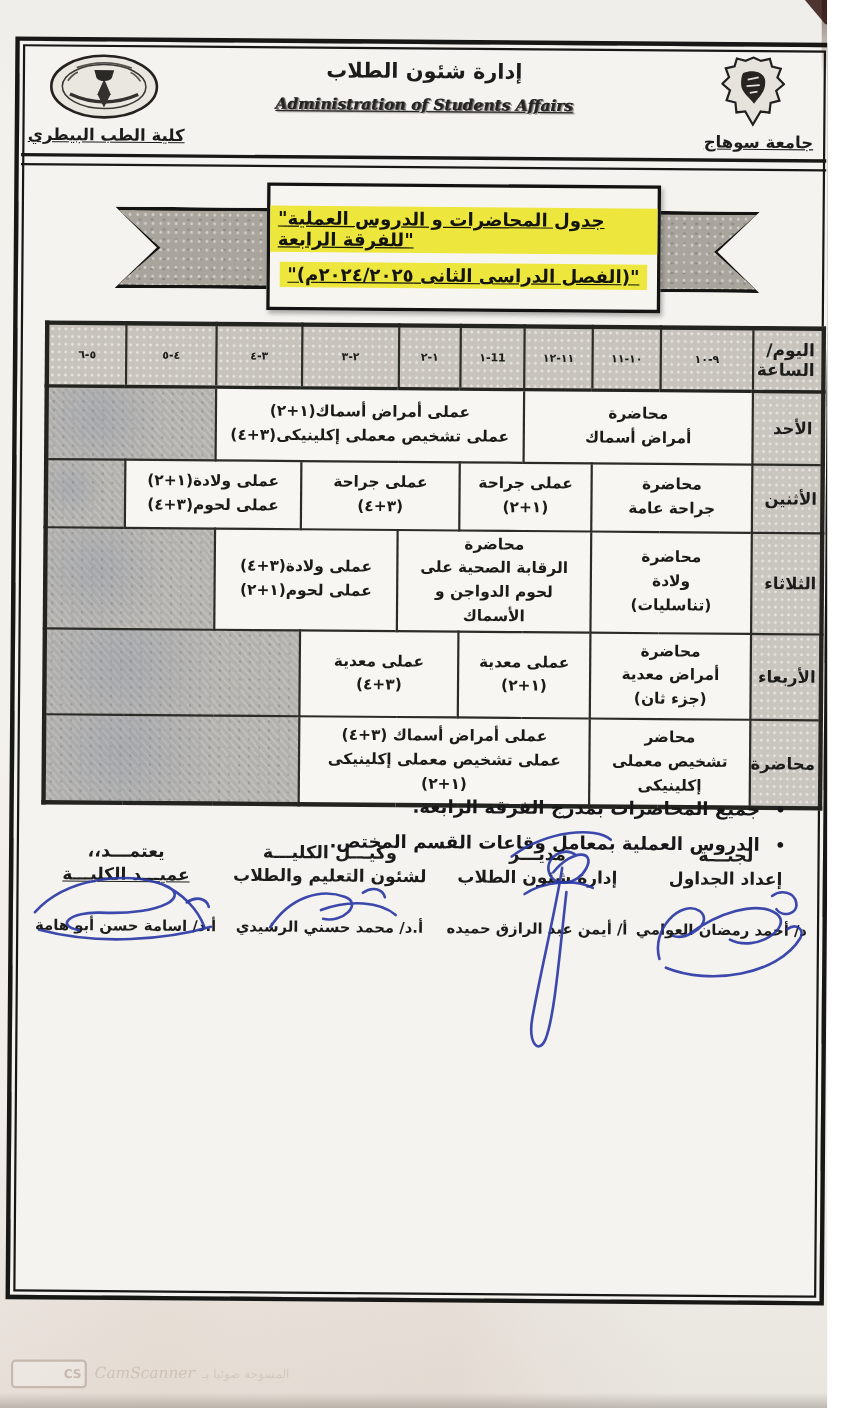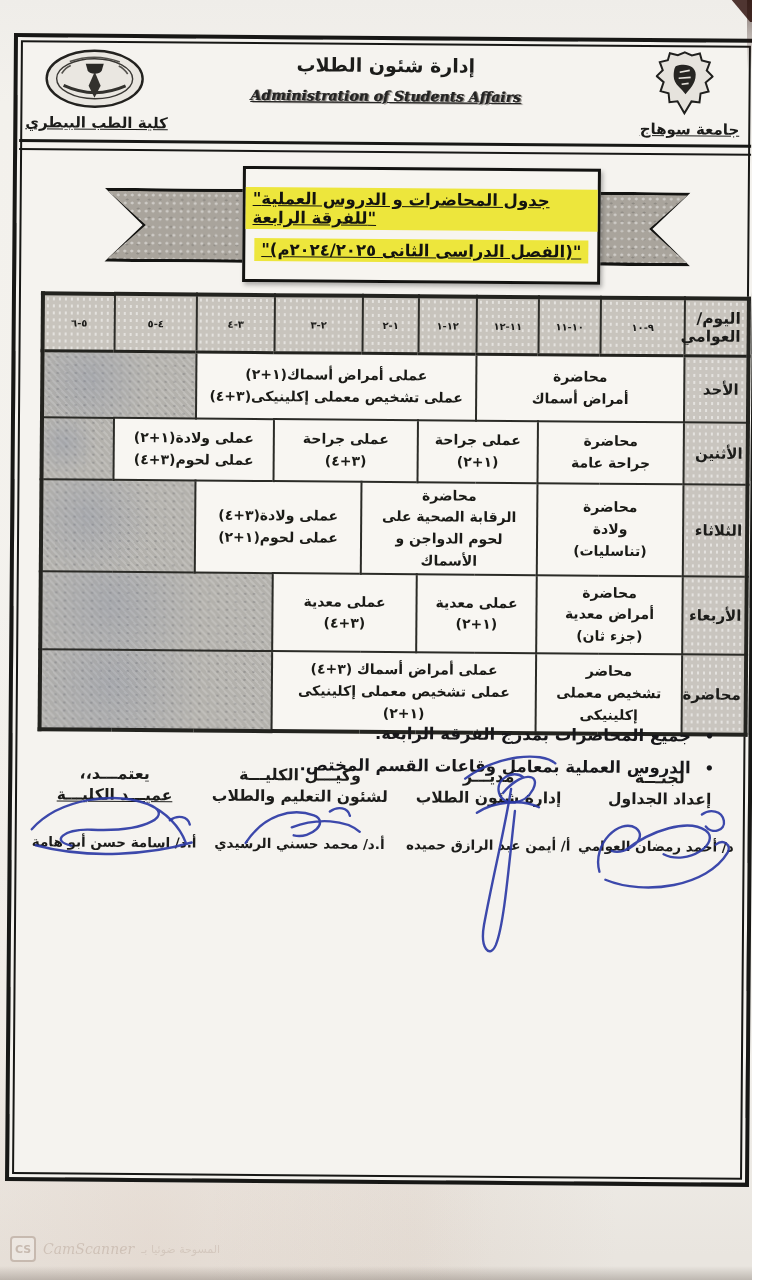--- a/index.html
+++ b/index.html
@@ -93,21 +93,21 @@
   .sig-t2{font-size:15.5px;font-weight:bold;margin-top:3px;}
   .sig-t2.ul{text-decoration:underline;}
   .sig-name{font-size:13.5px;font-weight:bold;margin-top:30px;white-space:nowrap;}
   .ink{position:absolute;pointer-events:none;}
   .ink path{fill:none;stroke-width:2.4;stroke-linecap:round;stroke-linejoin:round;opacity:.92;}
   
   .watermark{position:absolute;left:10px;top:1236px;display:flex;align-items:center;
     gap:7px;opacity:.6;}
   .cs-badge{width:22px;height:22px;border:2px solid #b3a296;border-radius:4px;
     color:#b3a296;font-size:11px;font-weight:bold;display:flex;align-items:center;
-    justify-content:center;background:rgba(255,255,255,.4);}
+    justify-content:center;background:rgba(255,255,255,.4);padding-left:43px;}
   .cs-brand{font-family:"DejaVu Serif",serif;font-style:italic;font-size:14px;color:#c0b0a4;}
   .cs-ar{font-size:11px;color:#c9bbb0;margin-right:2px;}
 </style>
 </head>
 <body>
 
 <div class="sheet">
 
   <div class="frame">
 
@@ -149,25 +149,25 @@
           <col style="width: 58px;">
           <col style="width: 56px;">
           <col style="width: 88px;">
           <col style="width: 78px;">
           <col style="width: 82px;">
           <col style="width: 72px;">
         </colgroup>
         <thead>
           <tr>
             <th class="corner preline">اليوم/
-العوامي</th>
+الساعة</th>
             <th>٩-١٠</th>
             <th>١٠-١١</th>
             <th>١١-١٢</th>
-            <th>١٢-١</th>
+            <th>11-١</th>
             <th>١-٢</th>
             <th>٢-٣</th>
             <th>٣-٤</th>
             <th>٤-٥</th>
             <th>٥-٦</th>
           </tr>
         </thead>
         <tbody>
           <tr style="height: 66px;">
             <th class="day">الأحد</th>

